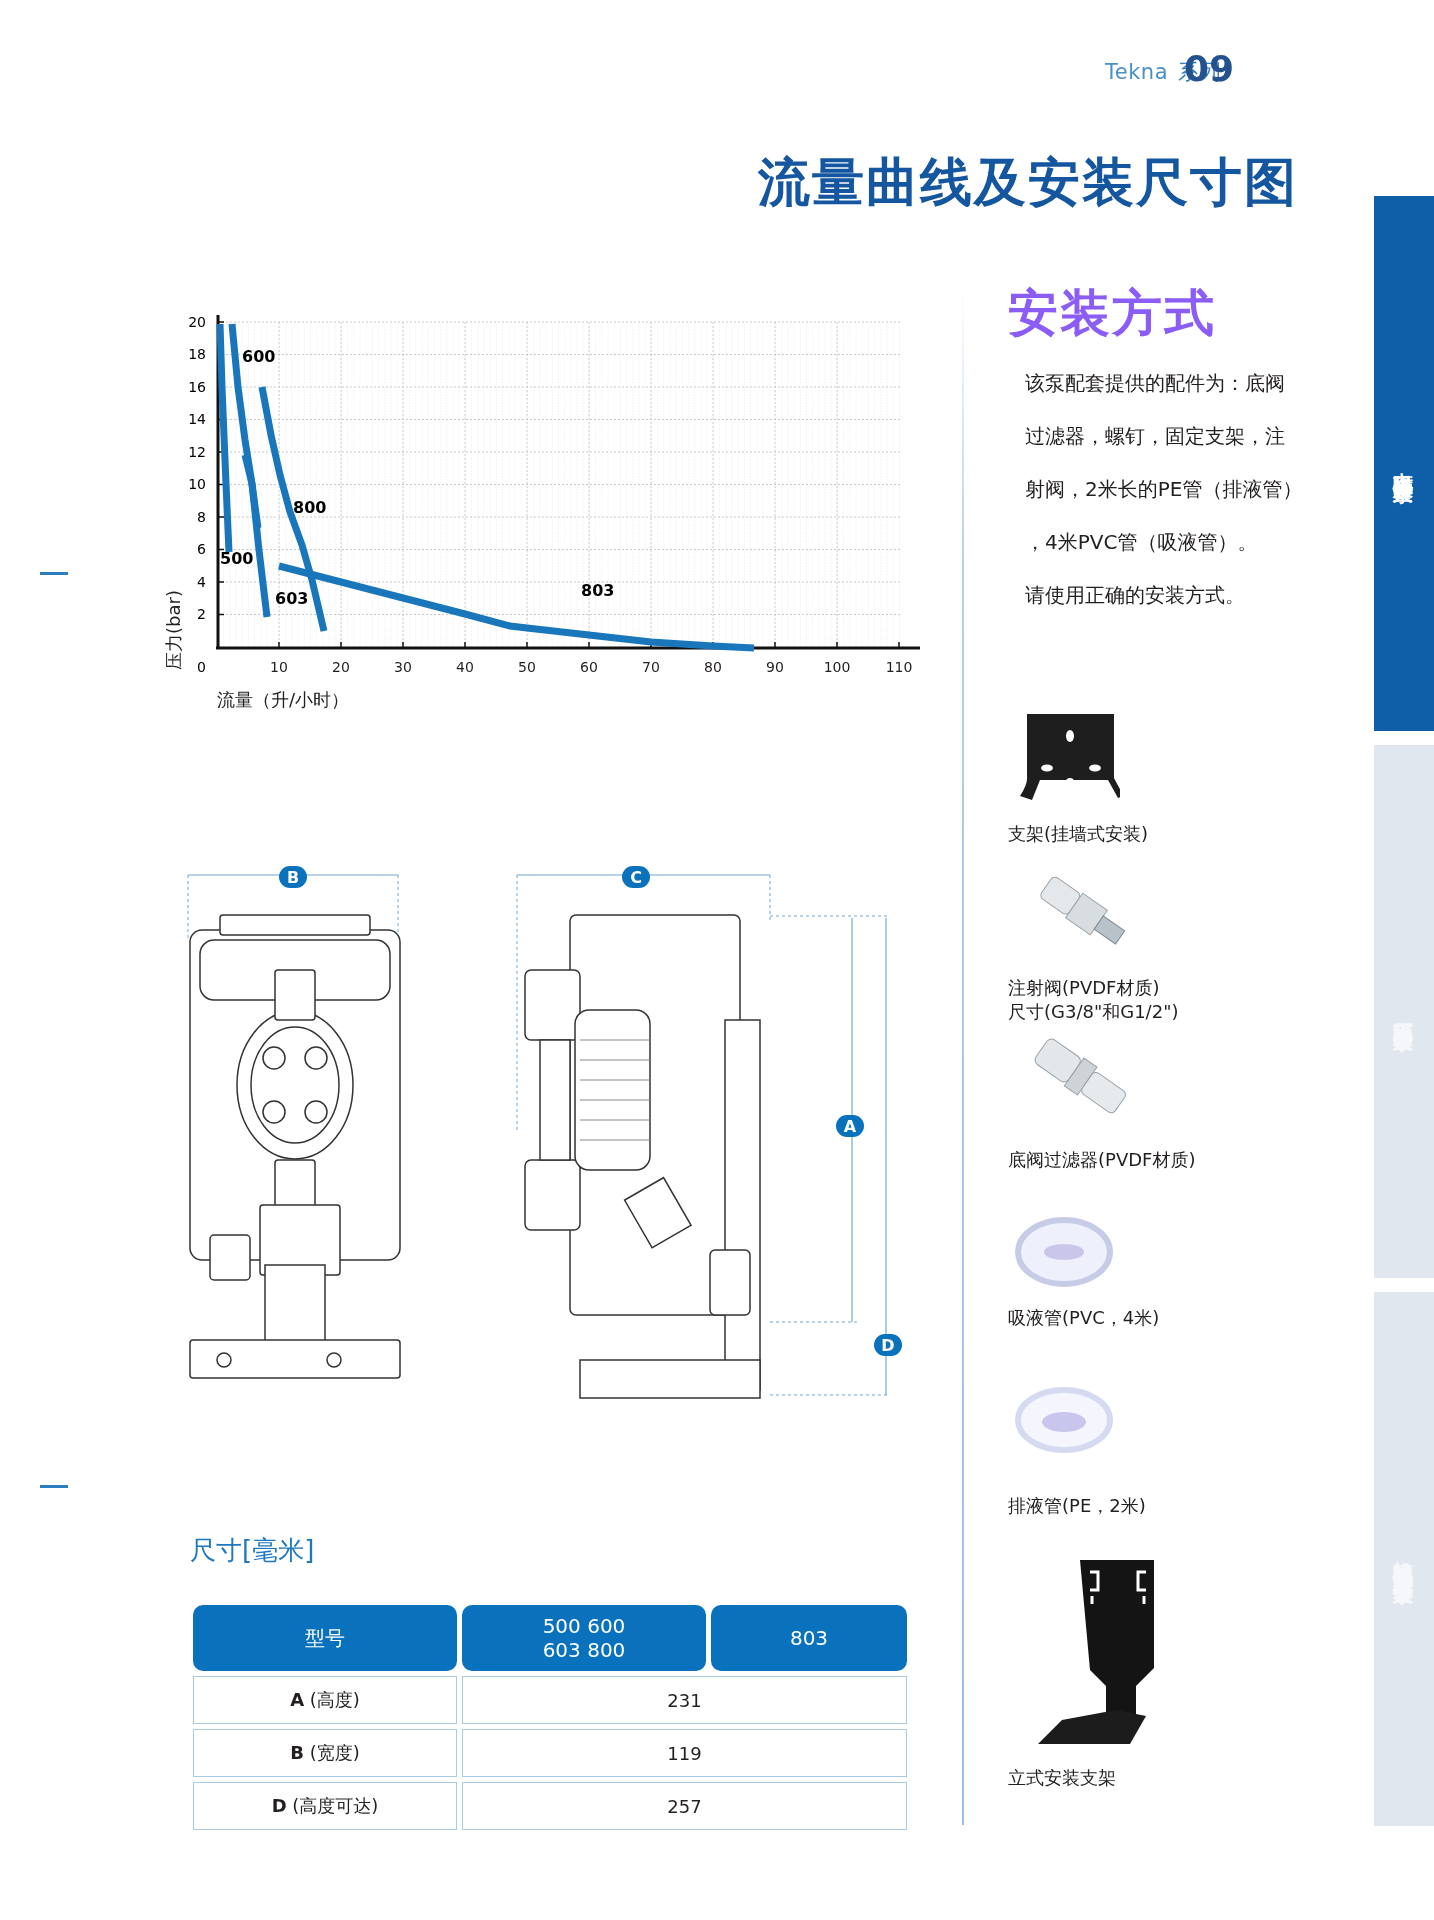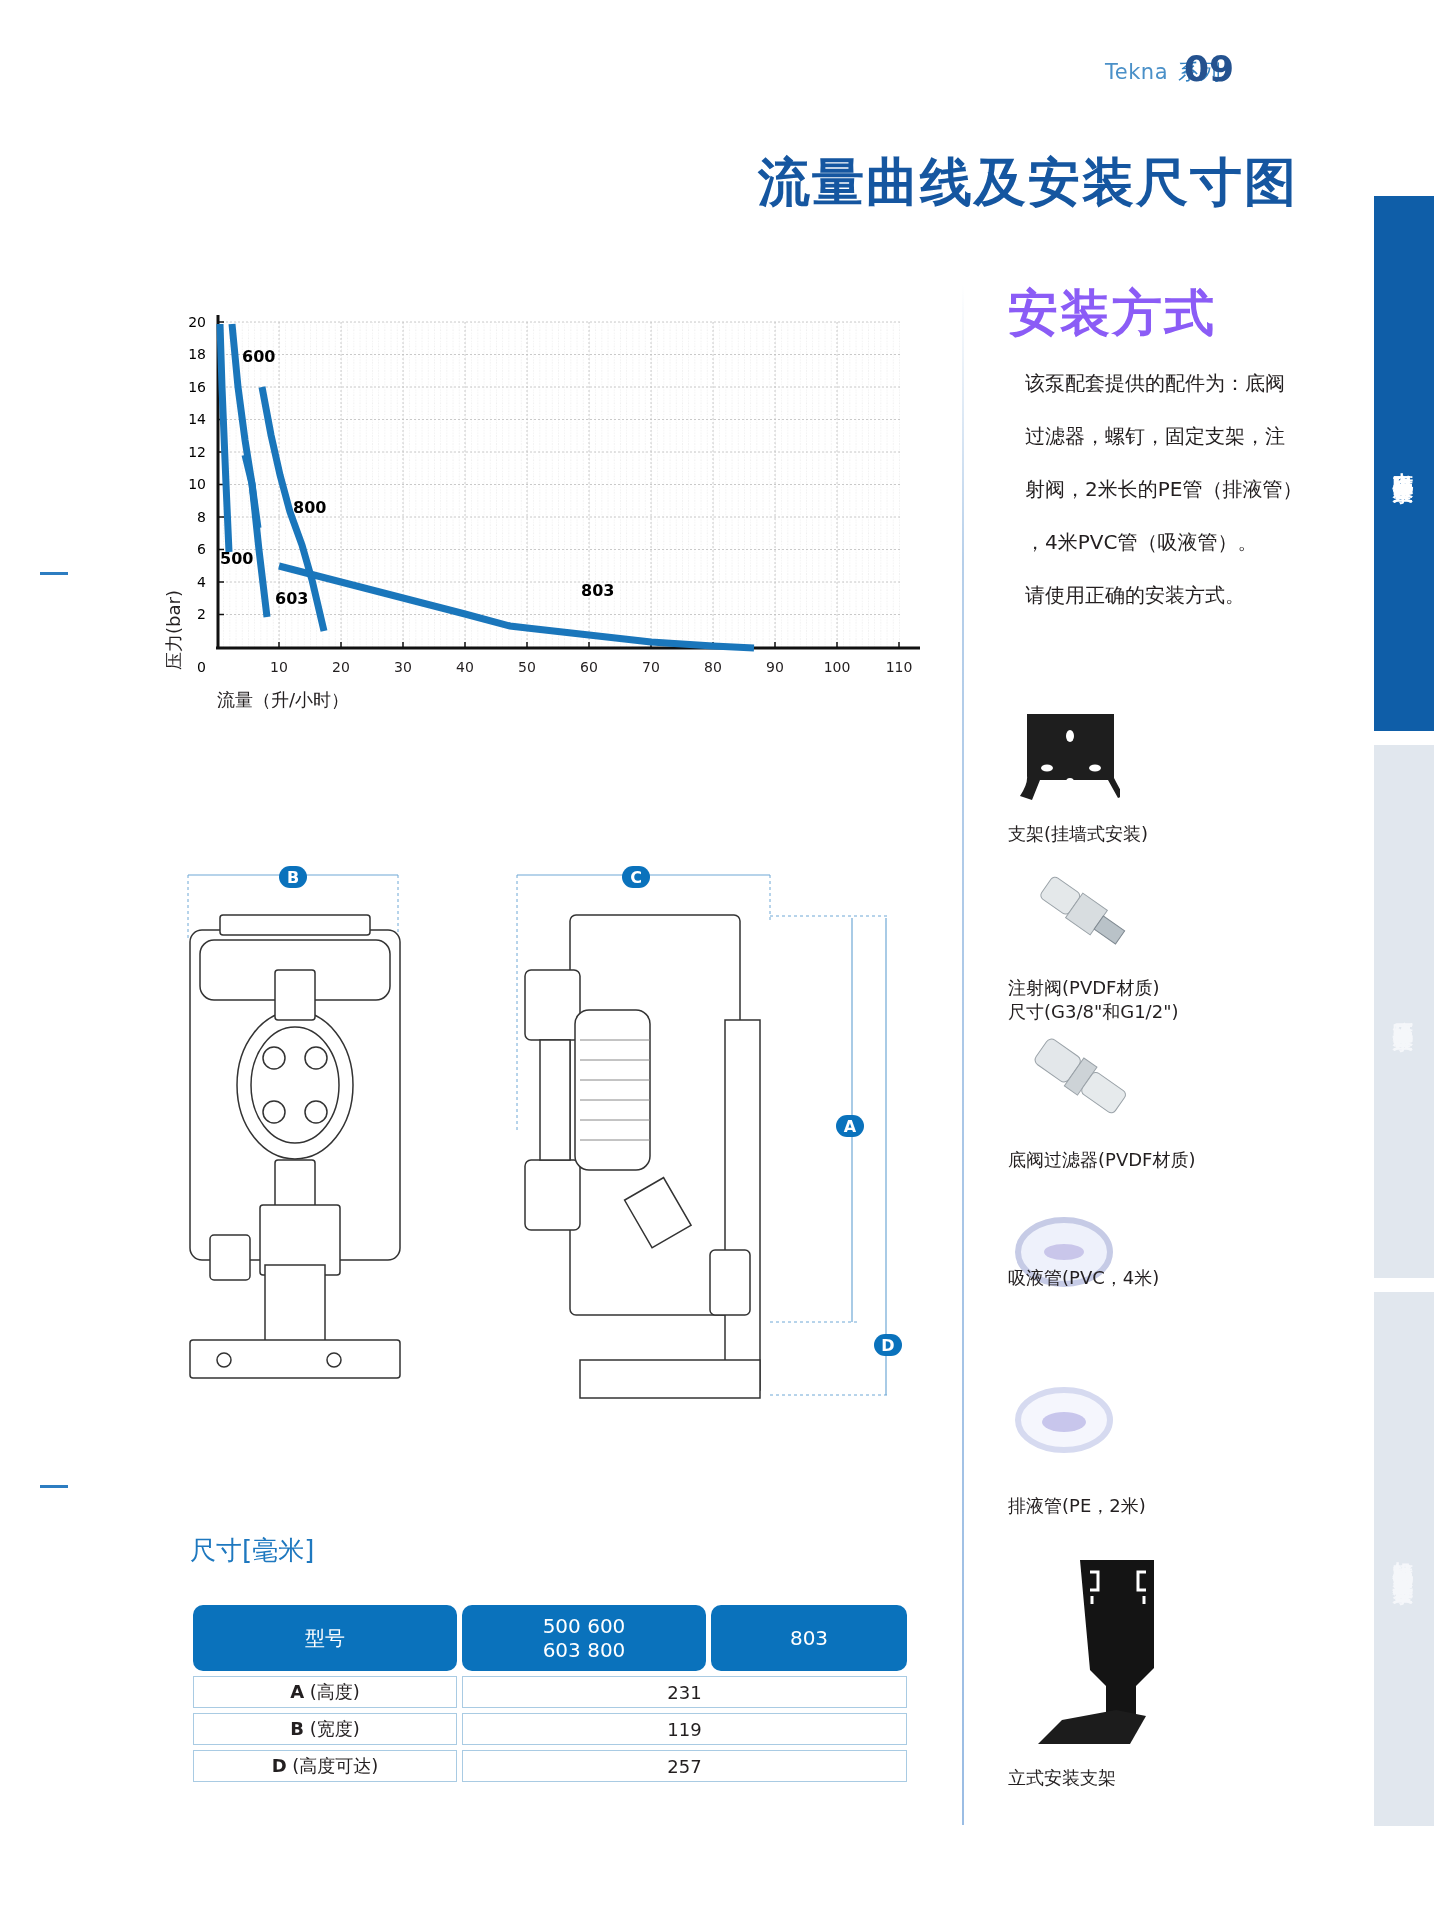--- a/index.html
+++ b/index.html
@@ -19,21 +19,21 @@
   .install-body { left:1008px; top:348px; width:330px; font-size:20px; line-height:36px; color:#231f20; }
   .install-body p { margin:17px; }
   .install-body p.note { margin-top:6px; }
   .divider { left:962px; top:285px; width:2px; height:1540px;
              background:linear-gradient(to bottom, #ffffff 0%, #b6cfea 18%, #9bbde4 100%); }
   .acc-label { left:1008px; font-size:18px; color:#231f20; line-height:24px; }
   .dim-title { left:190px; top:1533px; font-size:26px; color:#1e78bf; }
   table.dims { position:absolute; left:188px; top:1600px; border-collapse:separate; border-spacing:5px 5px; }
   table.dims td, table.dims th { text-align:center; font-size:18px; }
   table.dims th { background:#0a72bc; color:#fff; height:64px; font-weight:normal; font-size:20px;border-radius:10px; }
-  table.dims td { border:1.5px solid #a9cbe3; height:30px; padding:0; background:#fff; }
+  table.dims td { border:1.5px solid #a9cbe3; height:30px; padding:8px; background:#fff; }
   table.dims td.lbl { font-weight:normal; }
   table.dims td.lbl b { font-weight:bold; }
   .chart-lbl { font-size:16px; font-weight:bold; color:#231f20; font-family:"DejaVu Sans",sans-serif; }
   .axis-num { font-size:14px; color:#231f20; }
   .dim-badge { width:28px; height:22px; border-radius:11px; background:#0a72bc; color:#fff;
                font-weight:bold; font-size:16px; display:flex; align-items:center; justify-content:center; }
 </style>
 </head>
 <body>
 
@@ -197,21 +197,21 @@
     <rect x="50" y="24" width="16" height="34" fill="#cdd3d7" stroke="#9aa2a8"></rect>
     <rect x="66" y="28" width="40" height="26" rx="5" fill="#e6eaec" stroke="#9aa2a8"></rect>
   </g>
 </svg>
 <div class="abs acc-label" style="top:1148px;">底阀过滤器(PVDF材质)</div>
 
 <svg class="abs" style="left:1010px;top:1210px;" width="120" height="90">
   <ellipse cx="54" cy="42" rx="46" ry="32" fill="#eef1fb" stroke="#c6cbe6" stroke-width="6"></ellipse>
   <ellipse cx="54" cy="42" rx="20" ry="8" fill="#c9c6ea"></ellipse>
 </svg>
-<div class="abs acc-label" style="top:1266px;">吸液管(PVC，4米)</div>
+<div class="abs acc-label" style="top:1306px;">吸液管(PVC，4米)</div>
 
 <svg class="abs" style="left:1010px;top:1378px;" width="120" height="90">
   <ellipse cx="54" cy="42" rx="46" ry="30" fill="#f5f6fd" stroke="#d6daf0" stroke-width="6"></ellipse>
   <ellipse cx="54" cy="44" rx="22" ry="10" fill="#c8c6ec"></ellipse>
 </svg>
 <div class="abs acc-label" style="top:1494px;">排液管(PE，2米)</div>
 
 <svg class="abs" style="left:1028px;top:1510px;" width="140" height="240">
   <path d="M55 52 H126 L132 240 L0 0 Z" fill="none"></path>
   <path d="M52 50 H126 L126 158 L108 176 L108 216 L94 220 L78 216 L78 176 L62 160 Z" fill="#141414"></path>

